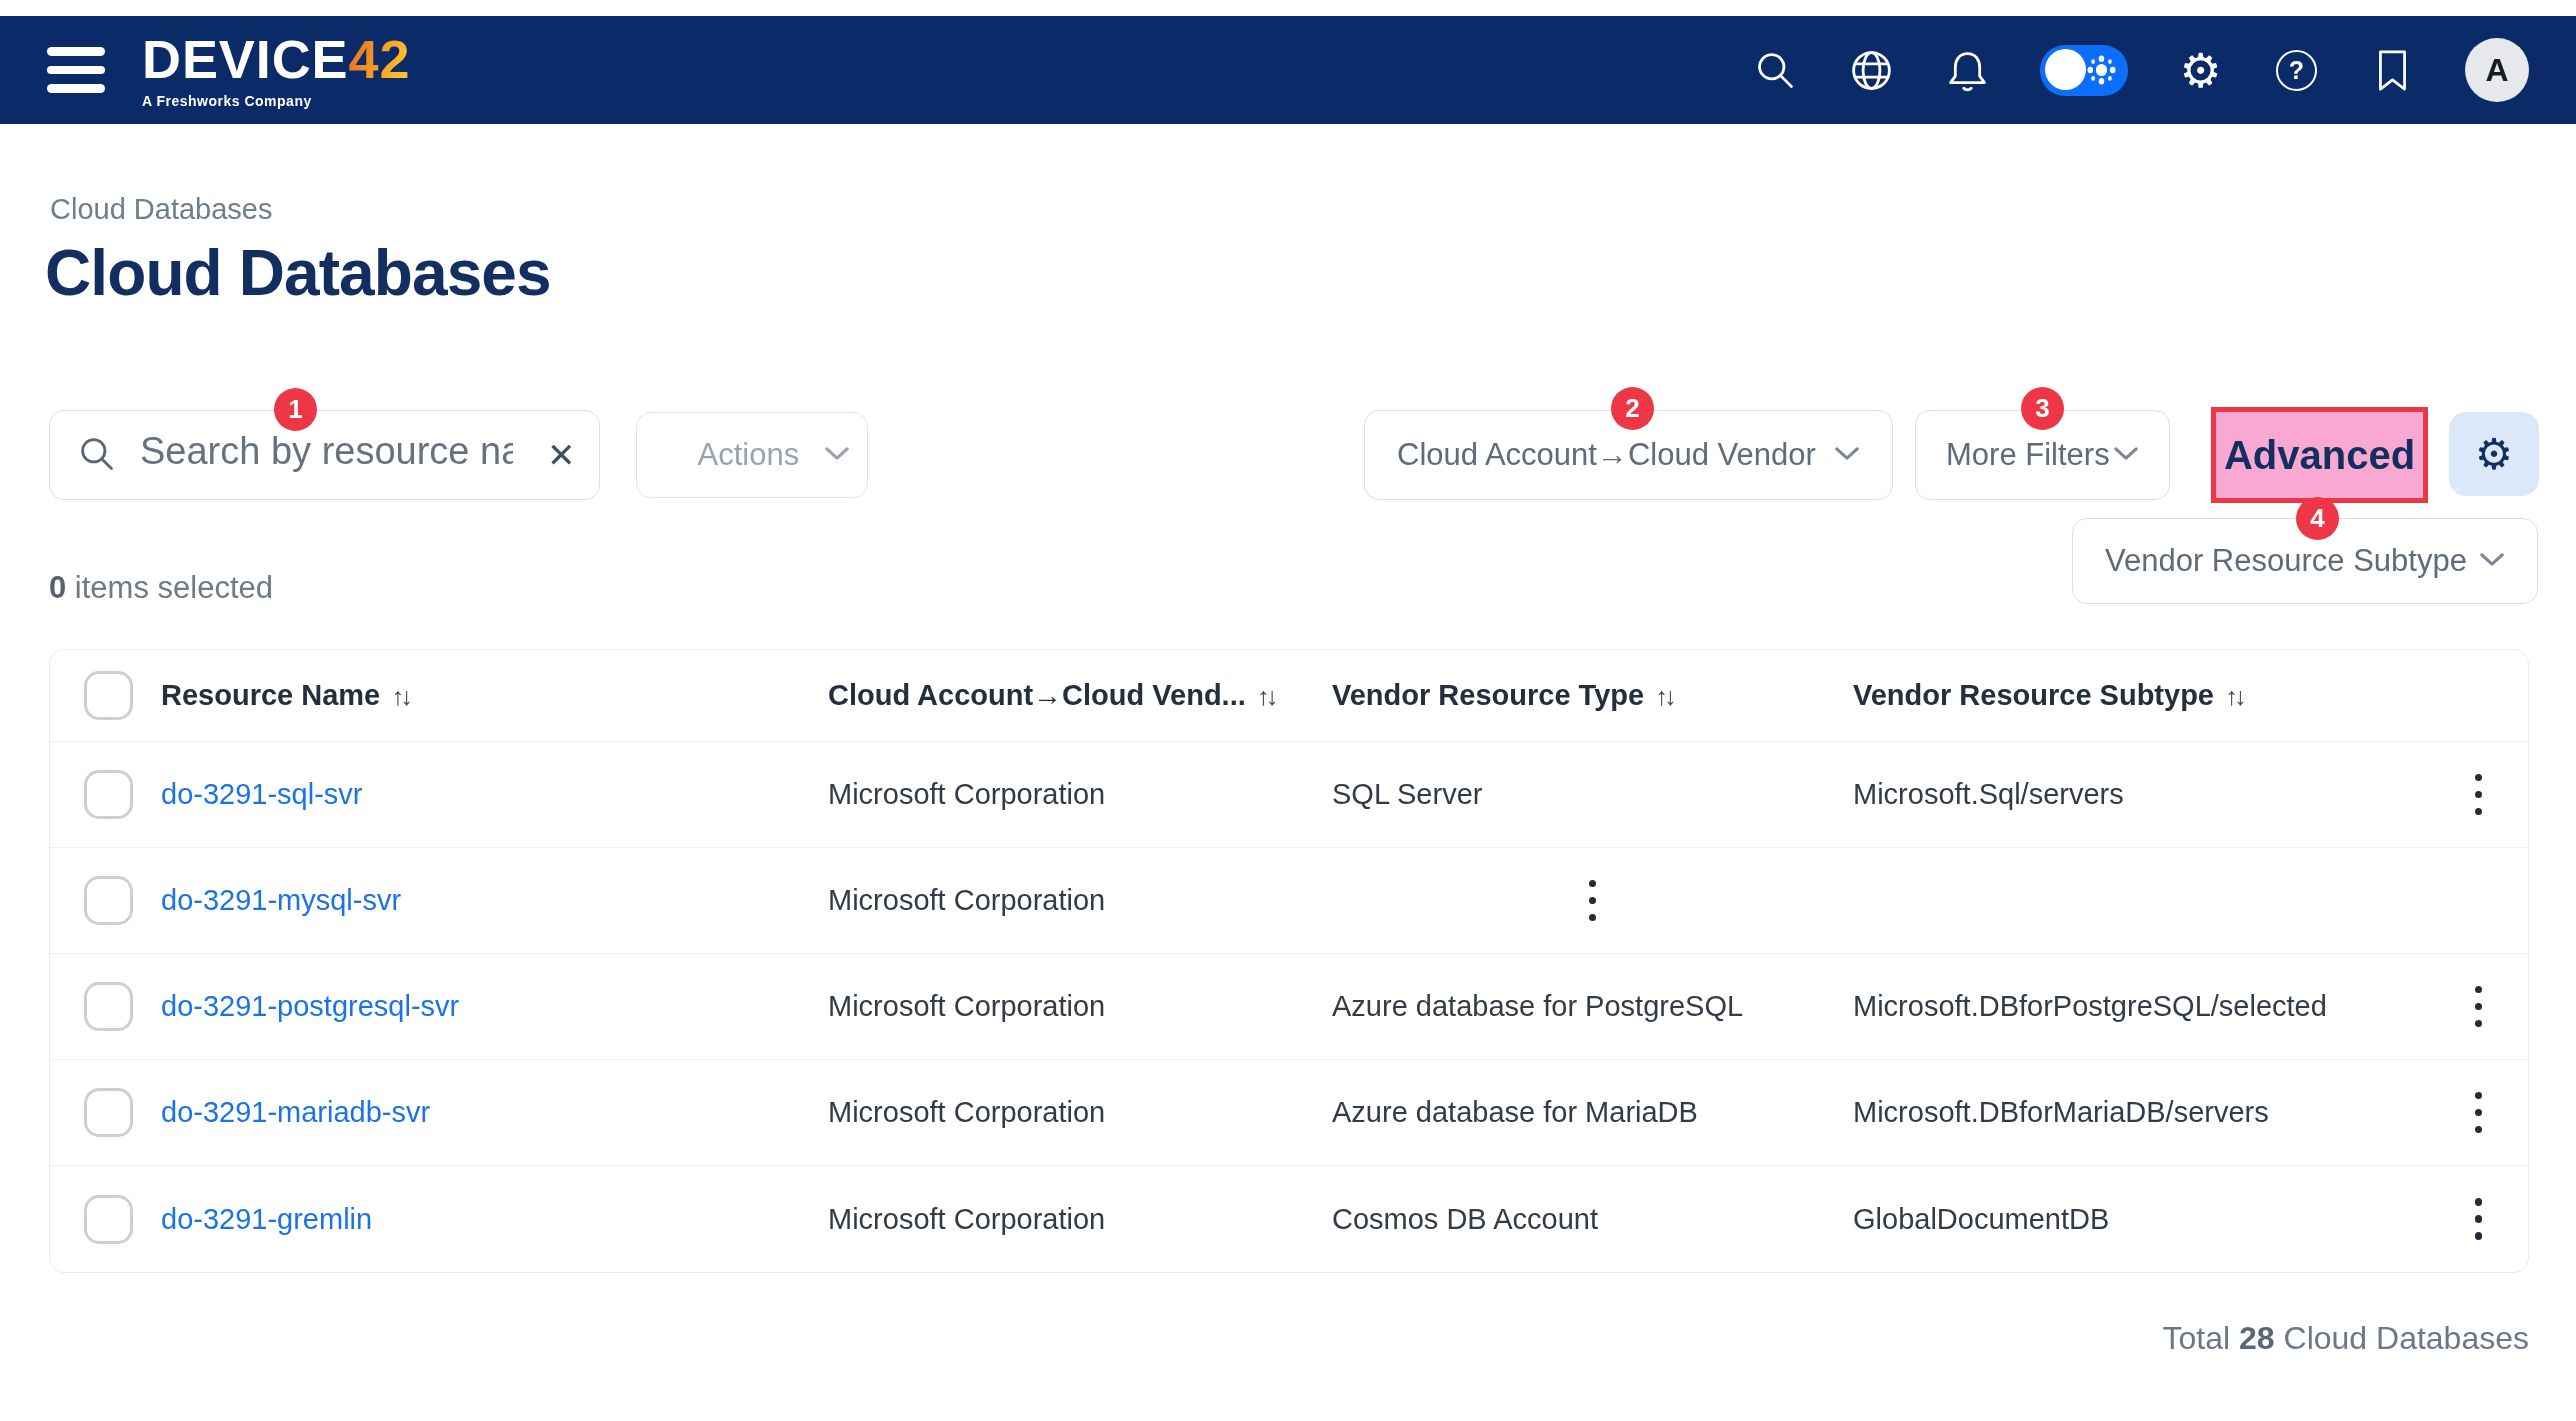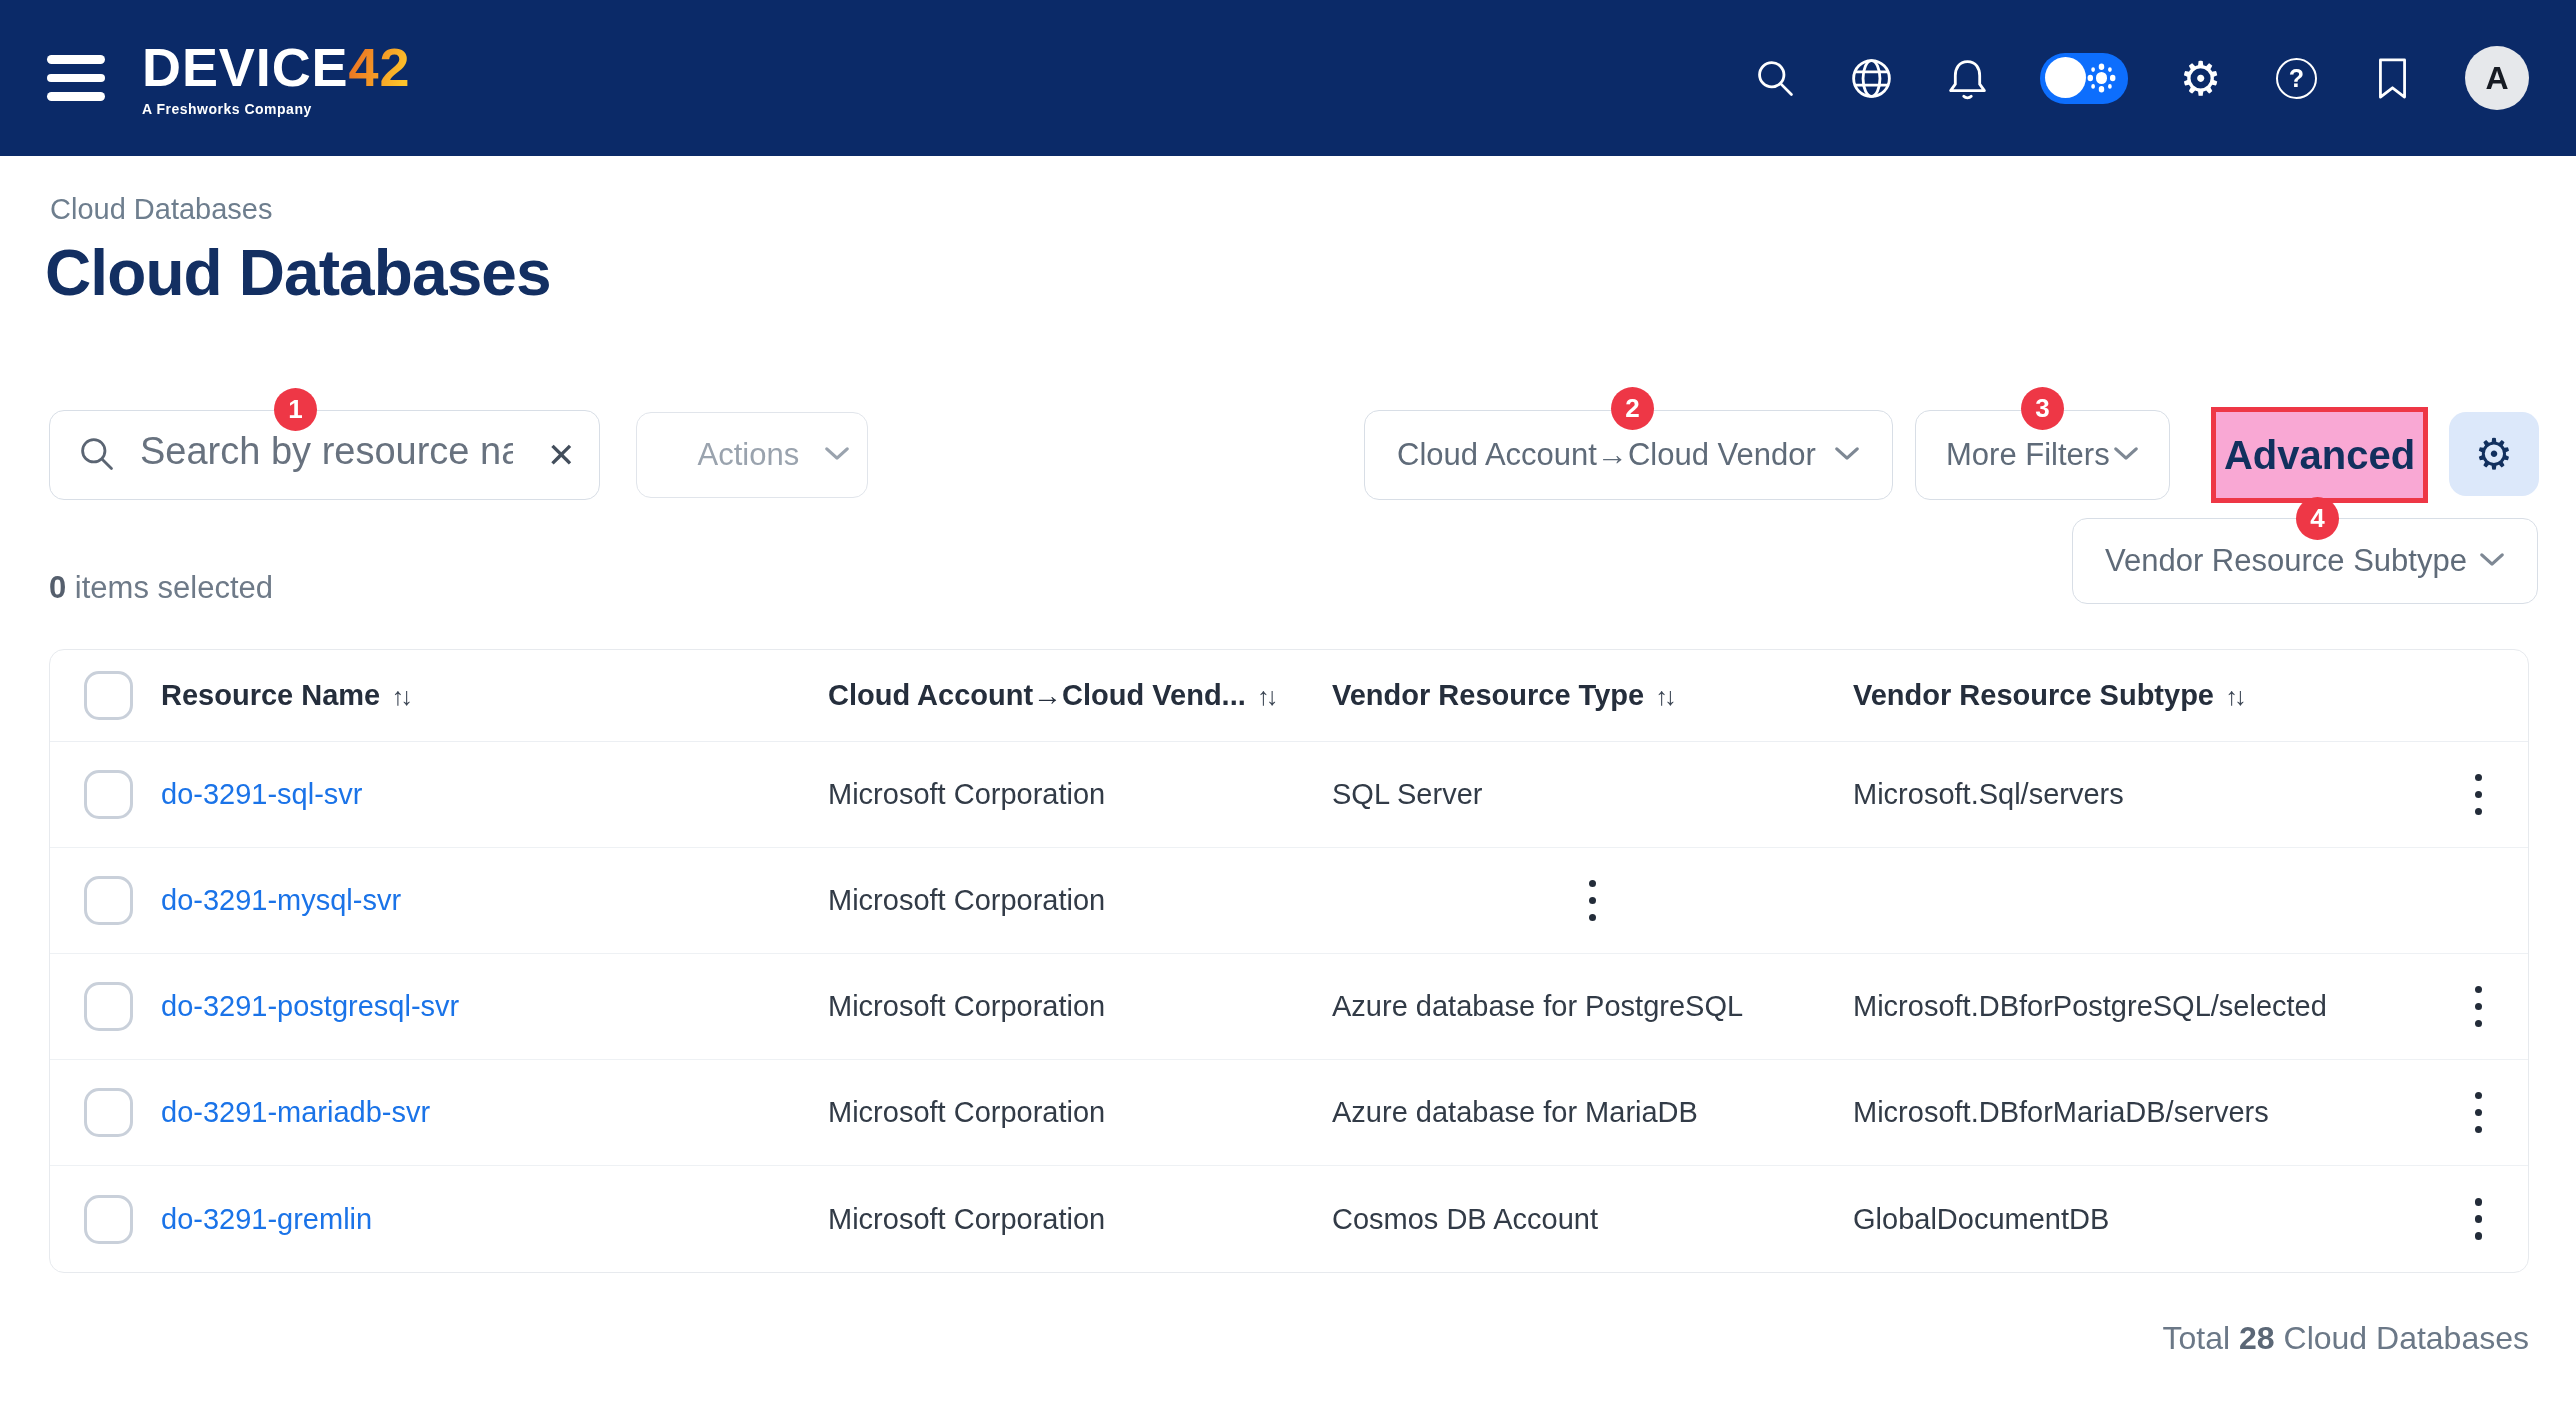--- a/index.html
+++ b/index.html
@@ -1,20 +1,20 @@
 <!DOCTYPE html>
 <html style="font-size:15px"><head>
 <meta charset="utf-8">
 <style>
   html,body{margin:0;padding:0;background:#ffffff;overflow:hidden;}
   body{width:2576px;height:1421px;position:relative;font-family:"Liberation Sans",sans-serif;}
   *{box-sizing:border-box;}
 
   
-  .navbar{position:absolute;top:0;left:0;width:2576px;height:156px;background:#0B2A68;
+  .navbar{position:absolute;top:16px;left:0;width:2576px;height:108px;background:#0B2A68;
     display:flex;align-items:center;justify-content:space-between;padding:0 47px;}
   .nav-left{display:flex;align-items:center;gap:37px;}
   .hamburger{display:flex;flex-direction:column;gap:10.3px;cursor:pointer;}
   .hamburger span{display:block;width:58px;height:8.4px;background:#ffffff;border-radius:4.7px;}
   .brand{display:flex;flex-direction:column;line-height:1;}
   .brand-name{font-size:54px;font-weight:bold;color:#ffffff;letter-spacing:0.9px;}
   .brand-accent{color:#f7941e;}
   @supports ((-webkit-background-clip:text) or (background-clip:text)){
     .brand-accent{background:linear-gradient(110deg,#ed7a23 20%,#fdc32a 85%);
       -webkit-background-clip:text;background-clip:text;color:transparent;}

